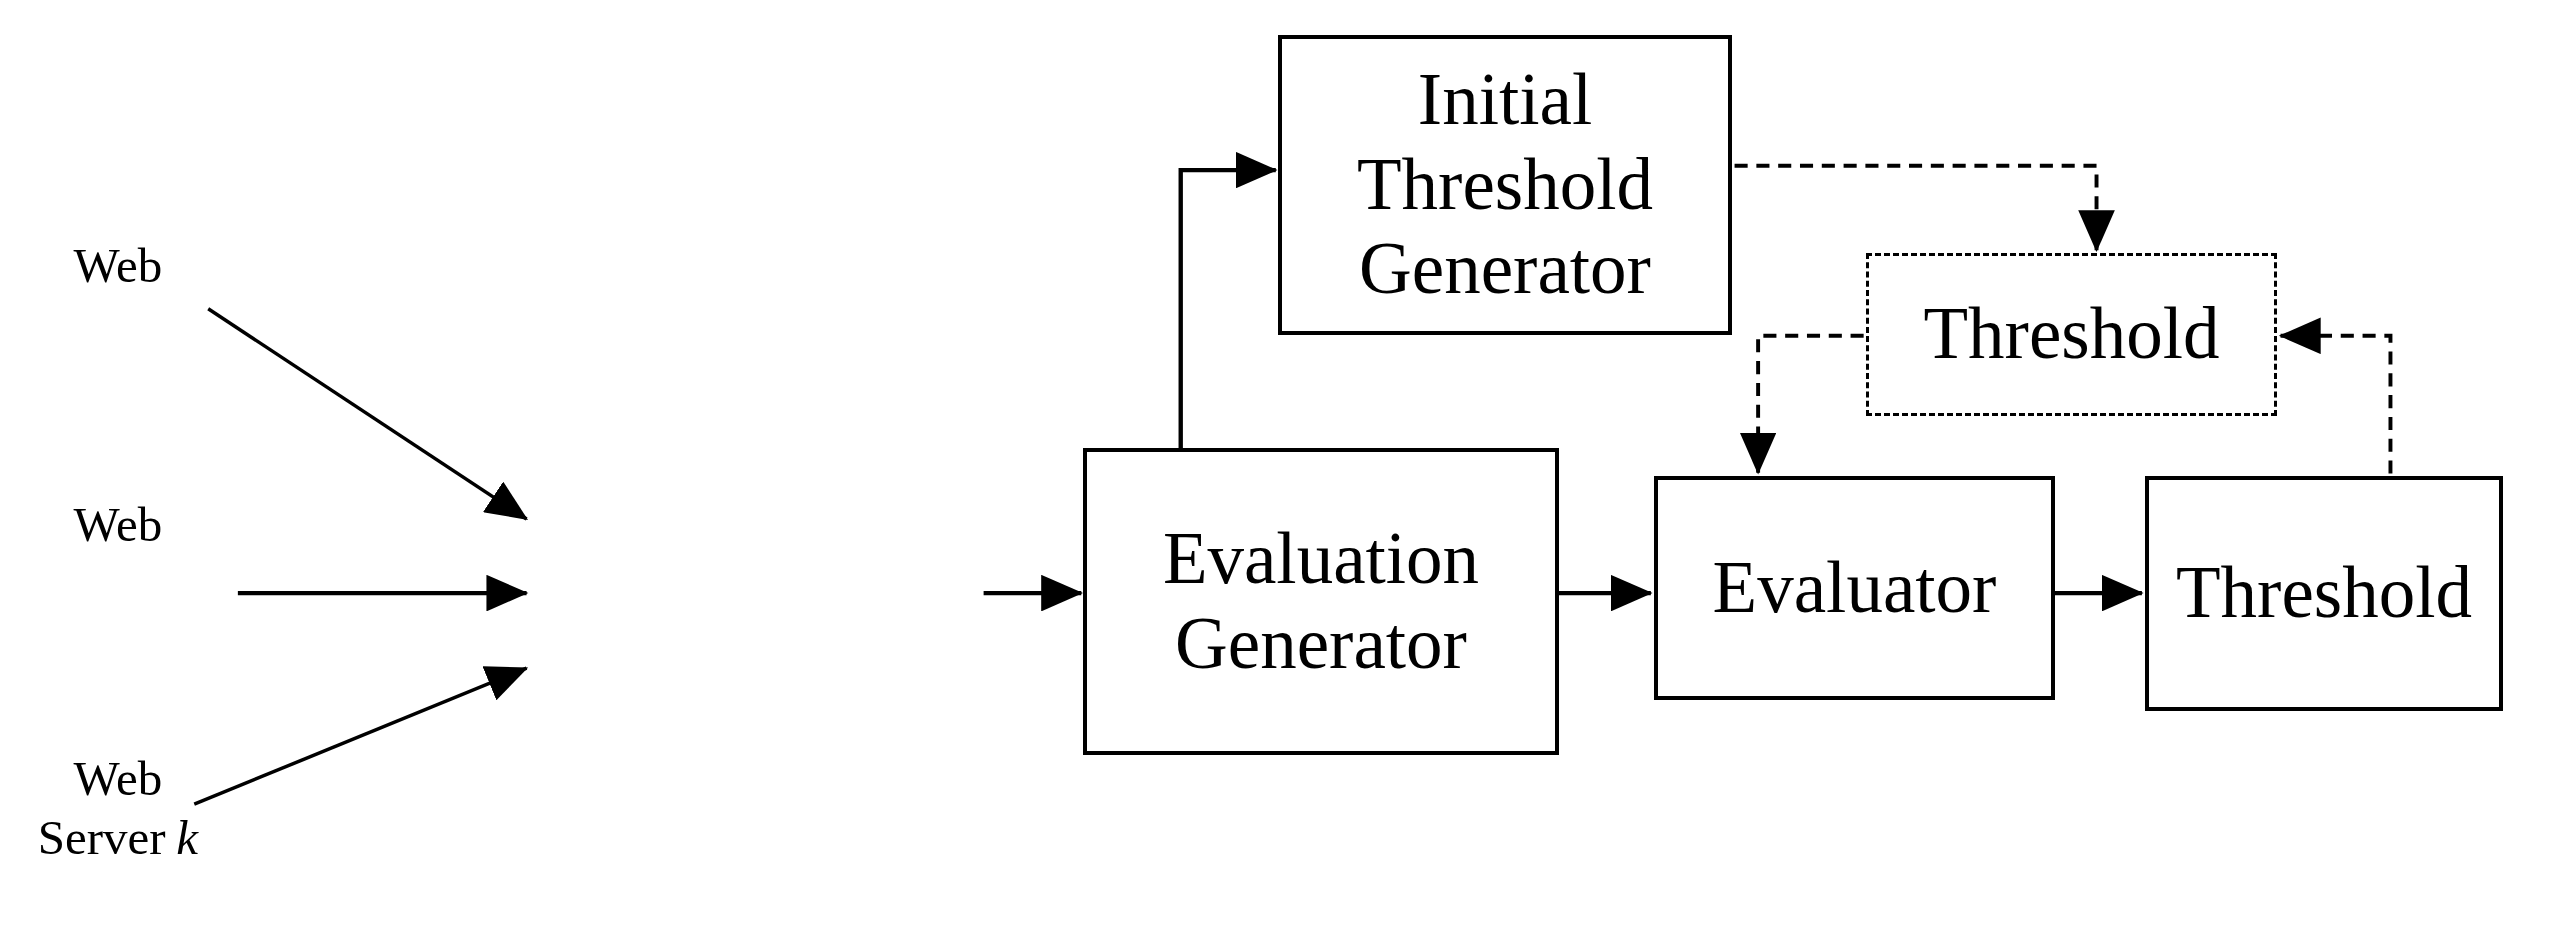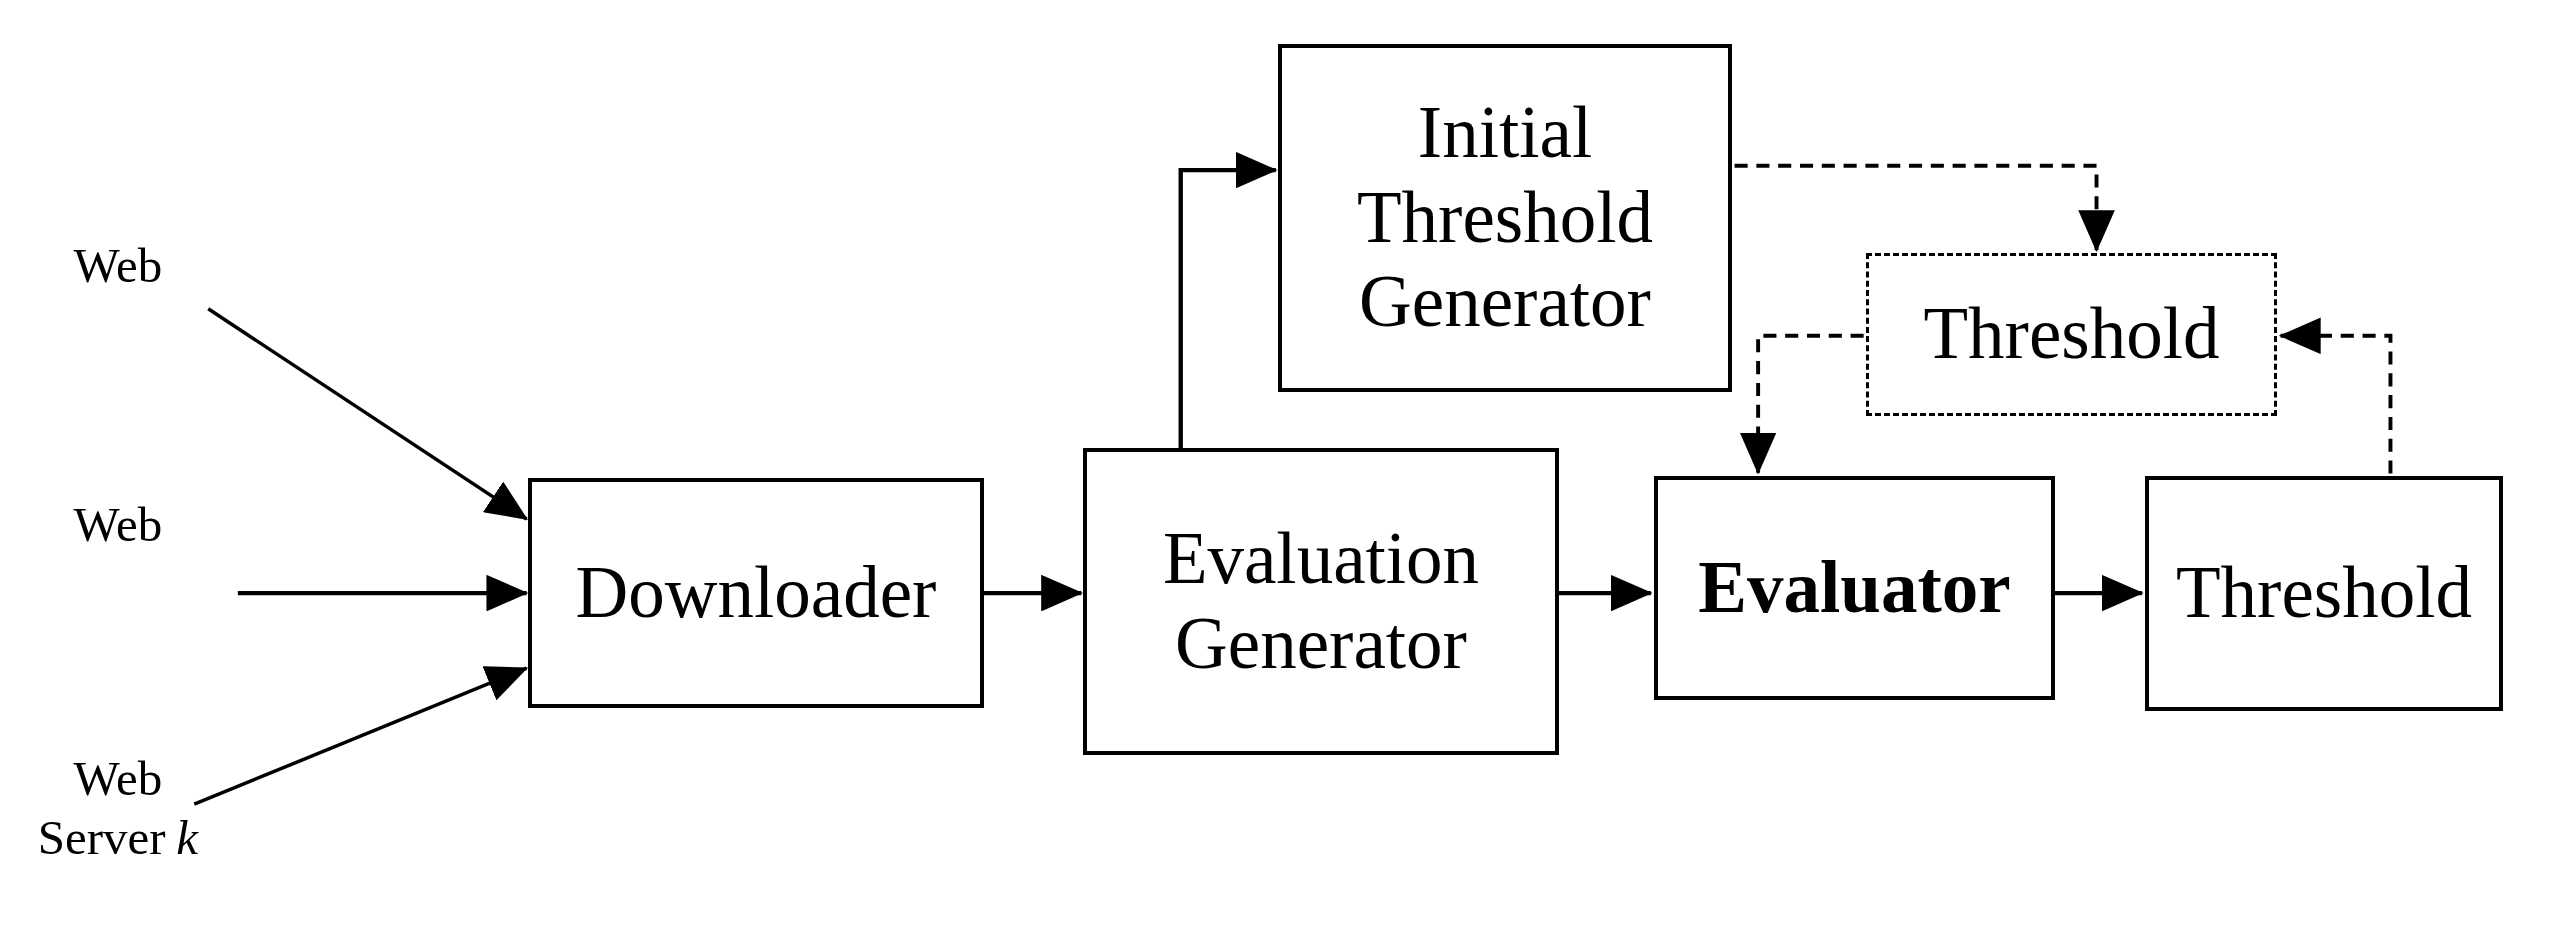--- a/index.html
+++ b/index.html
@@ -45,25 +45,25 @@
     margin-left: 0.22em;
   }
   #connector-layer {
     position: absolute;
     left: 0; top: 0;
     width: 2576px;
     height: 935px;
     z-index: 1;
   }
   
-  #box-itg        { left: 1278px; top: 44px;  width: 454px; height: 348px; }
+  #box-itg        { left: 1278px; top: 35px;  width: 454px; height: 300px; }
   #box-downloader { left: 528px;  top: 478px; width: 456px; height: 230px; }
   #box-emg        { left: 1083px; top: 448px; width: 476px; height: 307px; justify-content: center; }
   #box-threshold  { left: 1866px; top: 253px; width: 411px; height: 163px; }
-  #box-evaluator  { left: 1654px; top: 476px; width: 401px; height: 224px; font-weight: bold; }
+  #box-evaluator  { left: 1654px; top: 476px; width: 401px; height: 224px; }
   #box-ta         { left: 2145px; top: 476px; width: 358px; height: 235px; }
   #label-ws-i { left: 4.4px; top: 237px; width: 227px; }
   #label-ws-j { left: 4.4px; top: 496px; width: 227px; }
   #label-ws-k { left: 4.4px; top: 750px; width: 227px; }
 </style>
 </head>
 <body>
 
 <div id="canvas">
 
@@ -97,23 +97,20 @@
     <div>Web</div>
     <div><span>Server</span><span class="var">k</span></div>
   </div>
 
   <div class="box" id="box-itg">
     <div>Initial</div>
     <div>Threshold</div>
     <div>Generator</div>
   </div>
 
-  <div class="box" id="box-downloader">
-    <div>Downloader</div>
-  </div>
 
   <div class="box" id="box-emg">
     <div>Evaluation</div>
     <div>Generator</div>
   </div>
 
   <div class="box dashed" id="box-threshold">
     <div>Threshold</div>
   </div>
 

